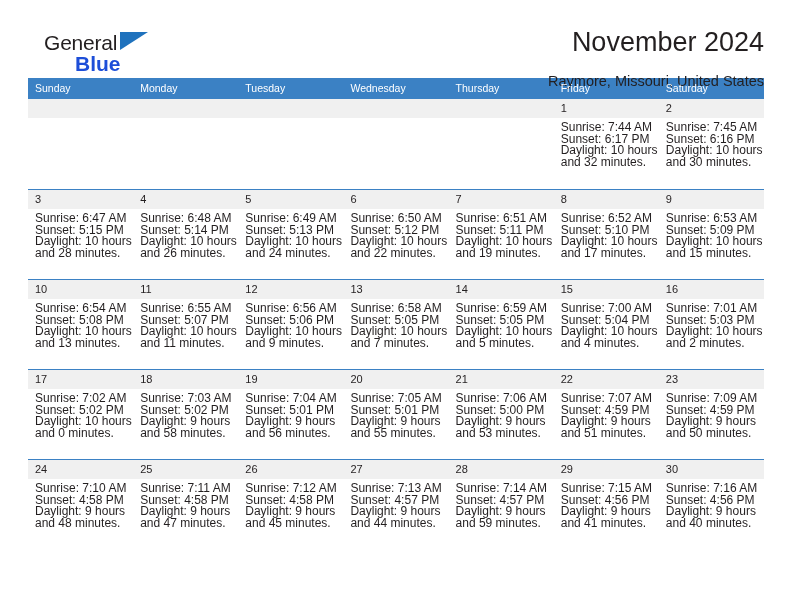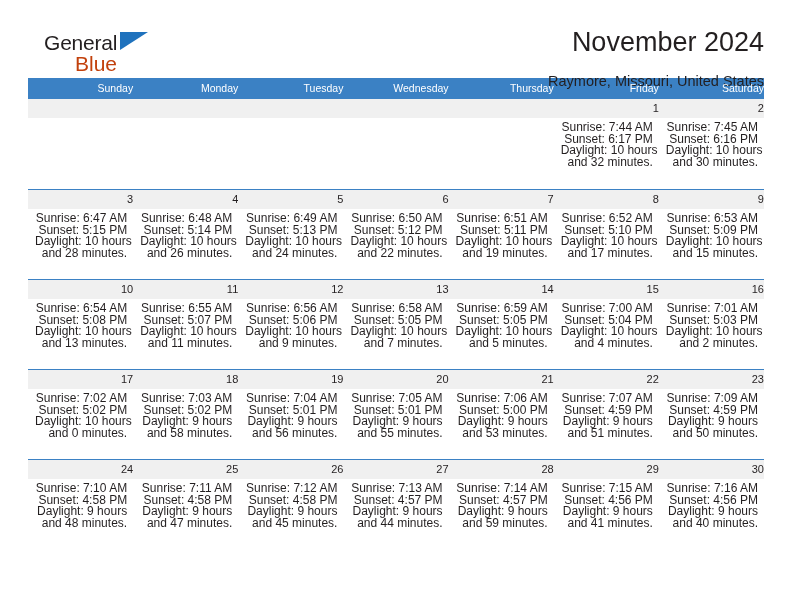--- a/index.html
+++ b/index.html
@@ -50,24 +50,24 @@
     left: 76px;
     top: 6px;
     width: 0;
     height: 0;
     border-left: 28px solid #1f72bd;
     border-bottom: 18px solid transparent;
   }
   .logo-line2 {
     font-size: 21px;
     line-height: 22px;
-    color: #c2410c;
+    color: #1d4ed8;
     margin-left: 31px;
     margin-top: -1px;
-    font-weight: 400;
+    font-weight: 700;
   }
   .title-block {
     text-align: right;
     padding-top: 0px;
   }
   .cal-title {
     font-size: 27px;
     line-height: 32px;
     font-weight: 400;
     color: #231f20;
@@ -77,21 +77,20 @@
     font-size: 14.5px;
     line-height: 20px;
     margin-top: 13px;
     color: #231f20;
     font-weight: 400;
   }
 
   
   .calendar {
     width: 736px;
-    text-align: right;
   }
   .weekdays {
     display: flex;
     background: #3b81c4;
     height: 21px;
     align-items: center;
   }
   .weekday {
     flex: 1 1 0;
     font-size: 10.5px;

